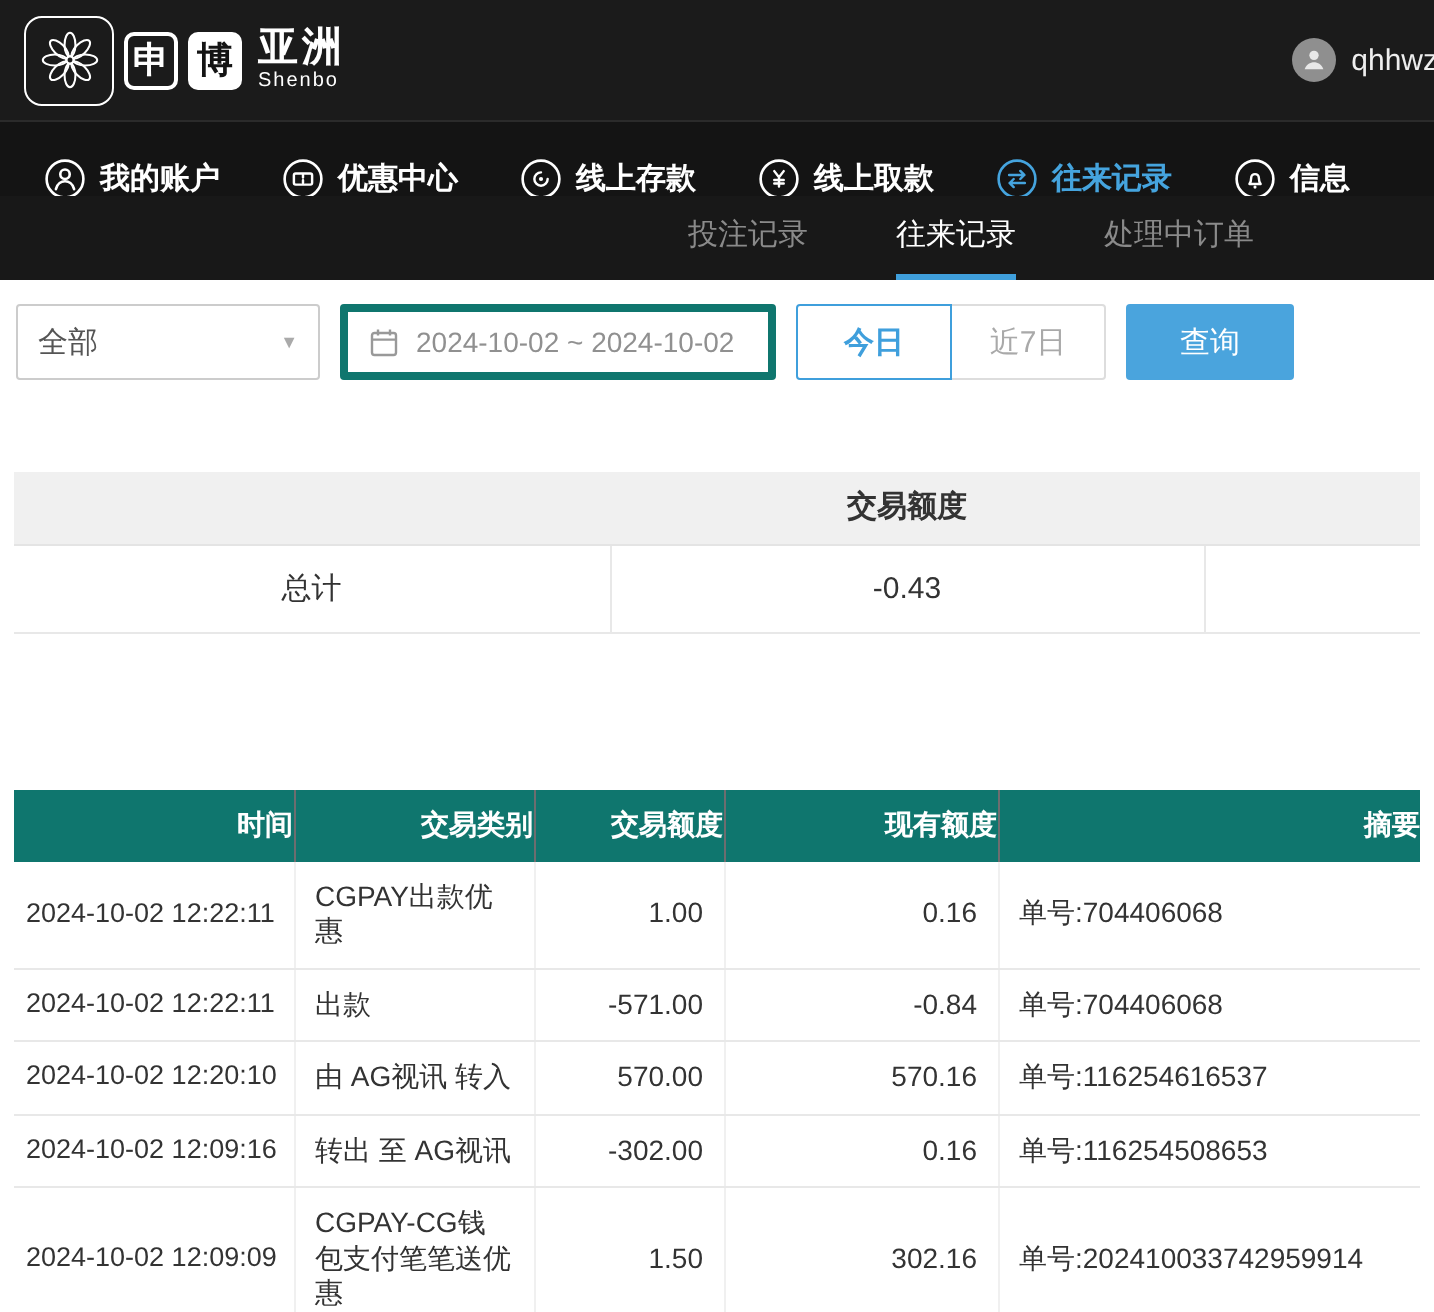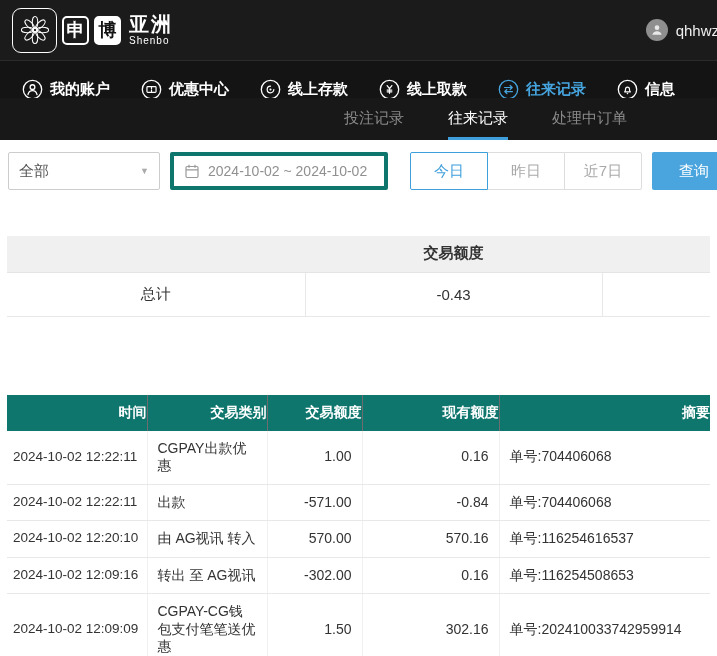--- a/index.html
+++ b/index.html
@@ -30,21 +30,21 @@
   .subtab { color:#8a8a8a; font-size:15px; line-height:39px; border-bottom:3px solid transparent; cursor:pointer; white-space:nowrap; }
   .subtab.active { color:#fff; border-bottom-color:#3f9fdc; }
 
   
   .filters { display:flex; align-items:center; padding:12px 8px; gap:10px; background:#fff; }
   .select { width:152px; height:38px; border:1px solid #ccc; border-radius:2px; display:flex; align-items:center; padding:0 10px; color:#555; font-size:15px; cursor:pointer; flex:none; background:#fff; }
   .select .chev { margin-left:auto; font-size:9px; color:#aaa; }
   .datepicker { width:218px; height:38px; border:4px solid #0f766e; border-radius:2px; display:flex; align-items:center; gap:8px; padding:0 10px; color:#909090; font-size:14px; cursor:pointer; flex:none; background:#fff; white-space:nowrap; }
   .qgroup { display:flex; flex:none; }
   .qbtn { width:78px; height:38px; background:#fff; border:1px solid #ddd; color:#a9a9a9; font-size:15px; cursor:pointer; margin-left:-1px; font-family:inherit; }
-  .qbtn:first-child { margin-left:12px; border-radius:2px 0 0 2px; }
+  .qbtn:first-child { margin-left:0; border-radius:2px 0 0 2px;font-weight:bold; }
   .qbtn:last-child { border-radius:0 2px 2px 0; }
   .qbtn.active { border-color:#3f9fdc; color:#3f9fdc; position:relative; z-index:2; }
   .searchbtn { width:84px; height:38px; background:#4aa4dd; color:#fff; border:none; font-size:15px; border-radius:2px; cursor:pointer; flex:none; font-family:inherit; }
 
   
   .summary { margin:34px 7px 0; border-collapse:collapse; width:703px; table-layout:fixed; }
   .summary th { background:#f0f0f0; font-size:15px; color:#333; font-weight:bold; height:36px; border-bottom:1px solid #e4e4e4; text-align:center; }
   .summary td { height:44px; text-align:center; font-size:15px; color:#333; border-bottom:1px solid #e8e8e8; border-right:1px solid #e8e8e8; background:#fff; }
   .summary td:last-child { border-right:none; }
 
@@ -156,21 +156,20 @@
   </div>
   <div class="datepicker">
     <svg width="16" height="16" viewBox="0 0 16 16" fill="none" stroke="#999" stroke-width="1.2">
       <rect x="2" y="3.5" width="12" height="11" rx="1.2"></rect>
       <path d="M2 6.8h12M5 1.8v3M11 1.8v3"></path>
     </svg>
     <span>2024-10-02 ~ 2024-10-02</span>
   </div>
   <div class="qgroup">
     <button class="qbtn active">今日</button>
-    <button class="qbtn">昨日</button>
     <button class="qbtn">近7日</button>
   </div>
   <button class="searchbtn">查询</button>
 </div>
 
 <table class="summary">
   <colgroup>
       <col style="width:298px">
       <col style="width:297px">
       <col>

